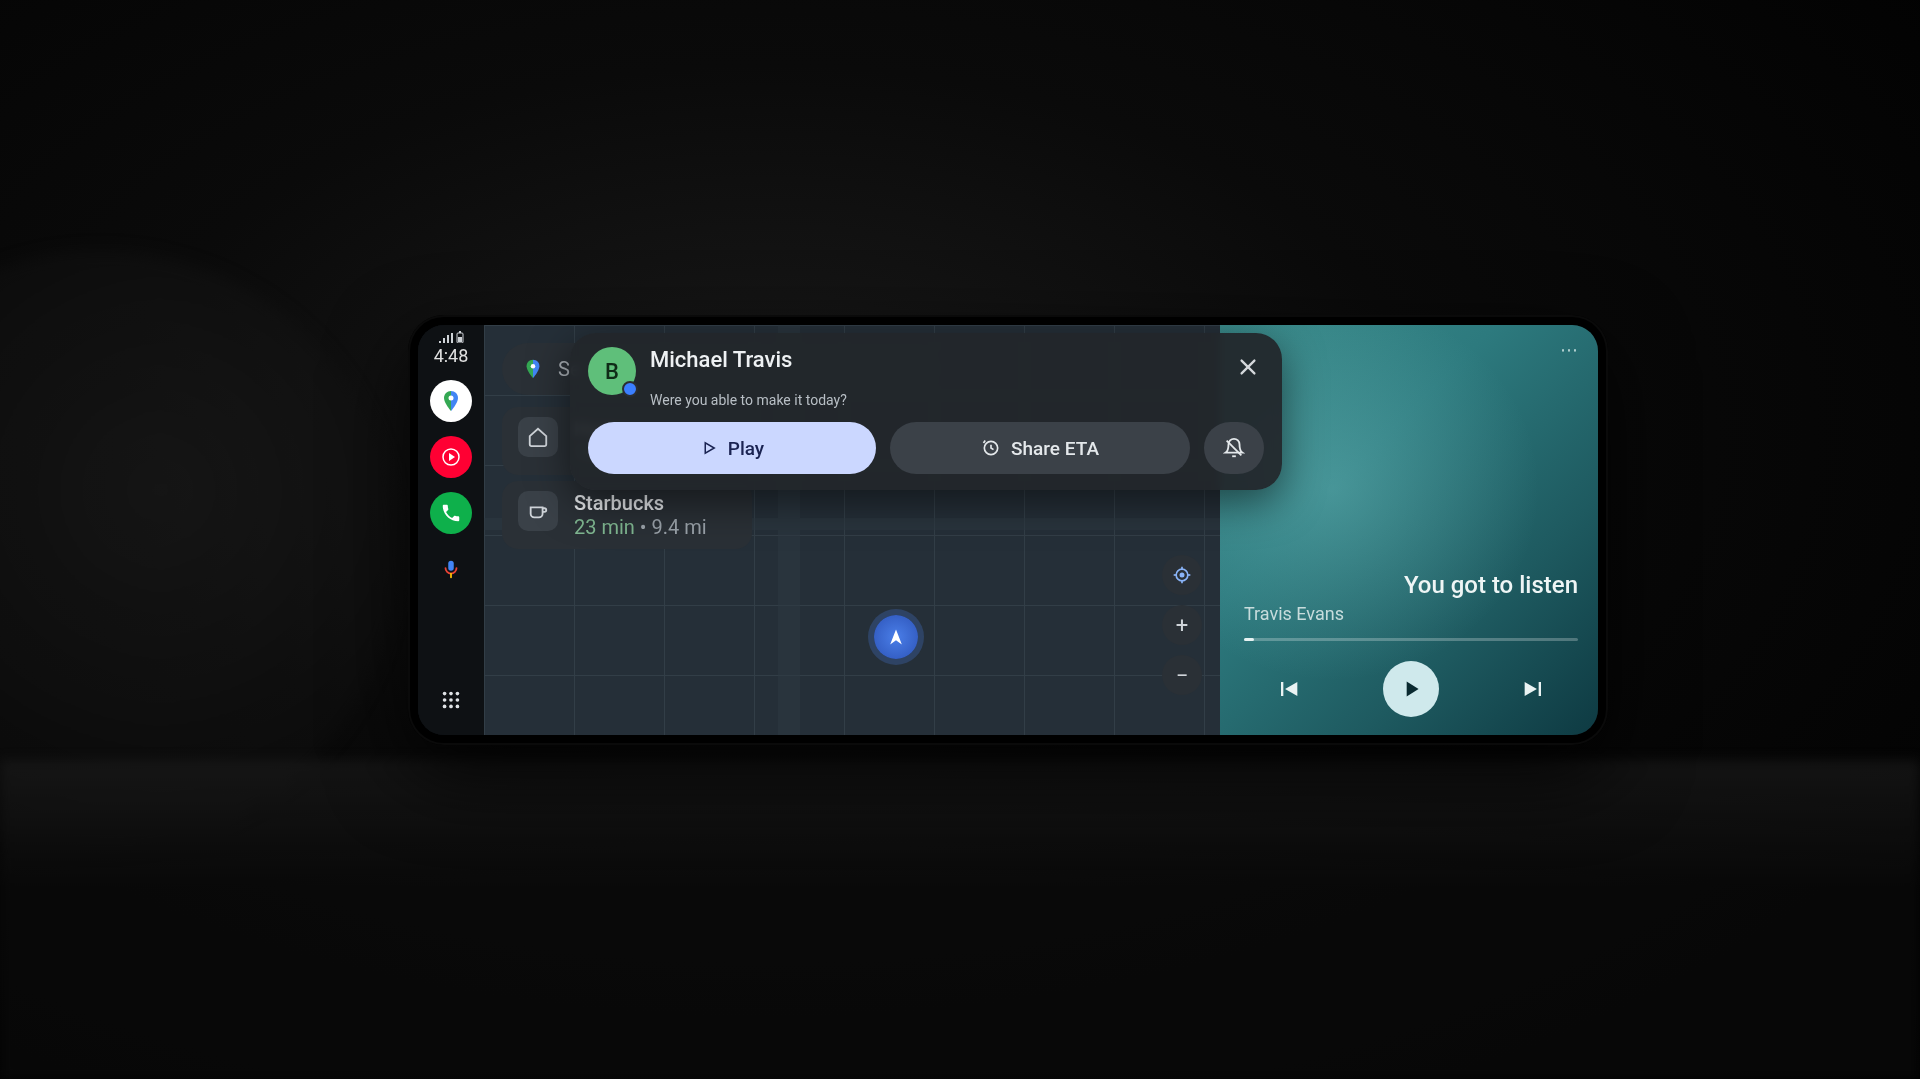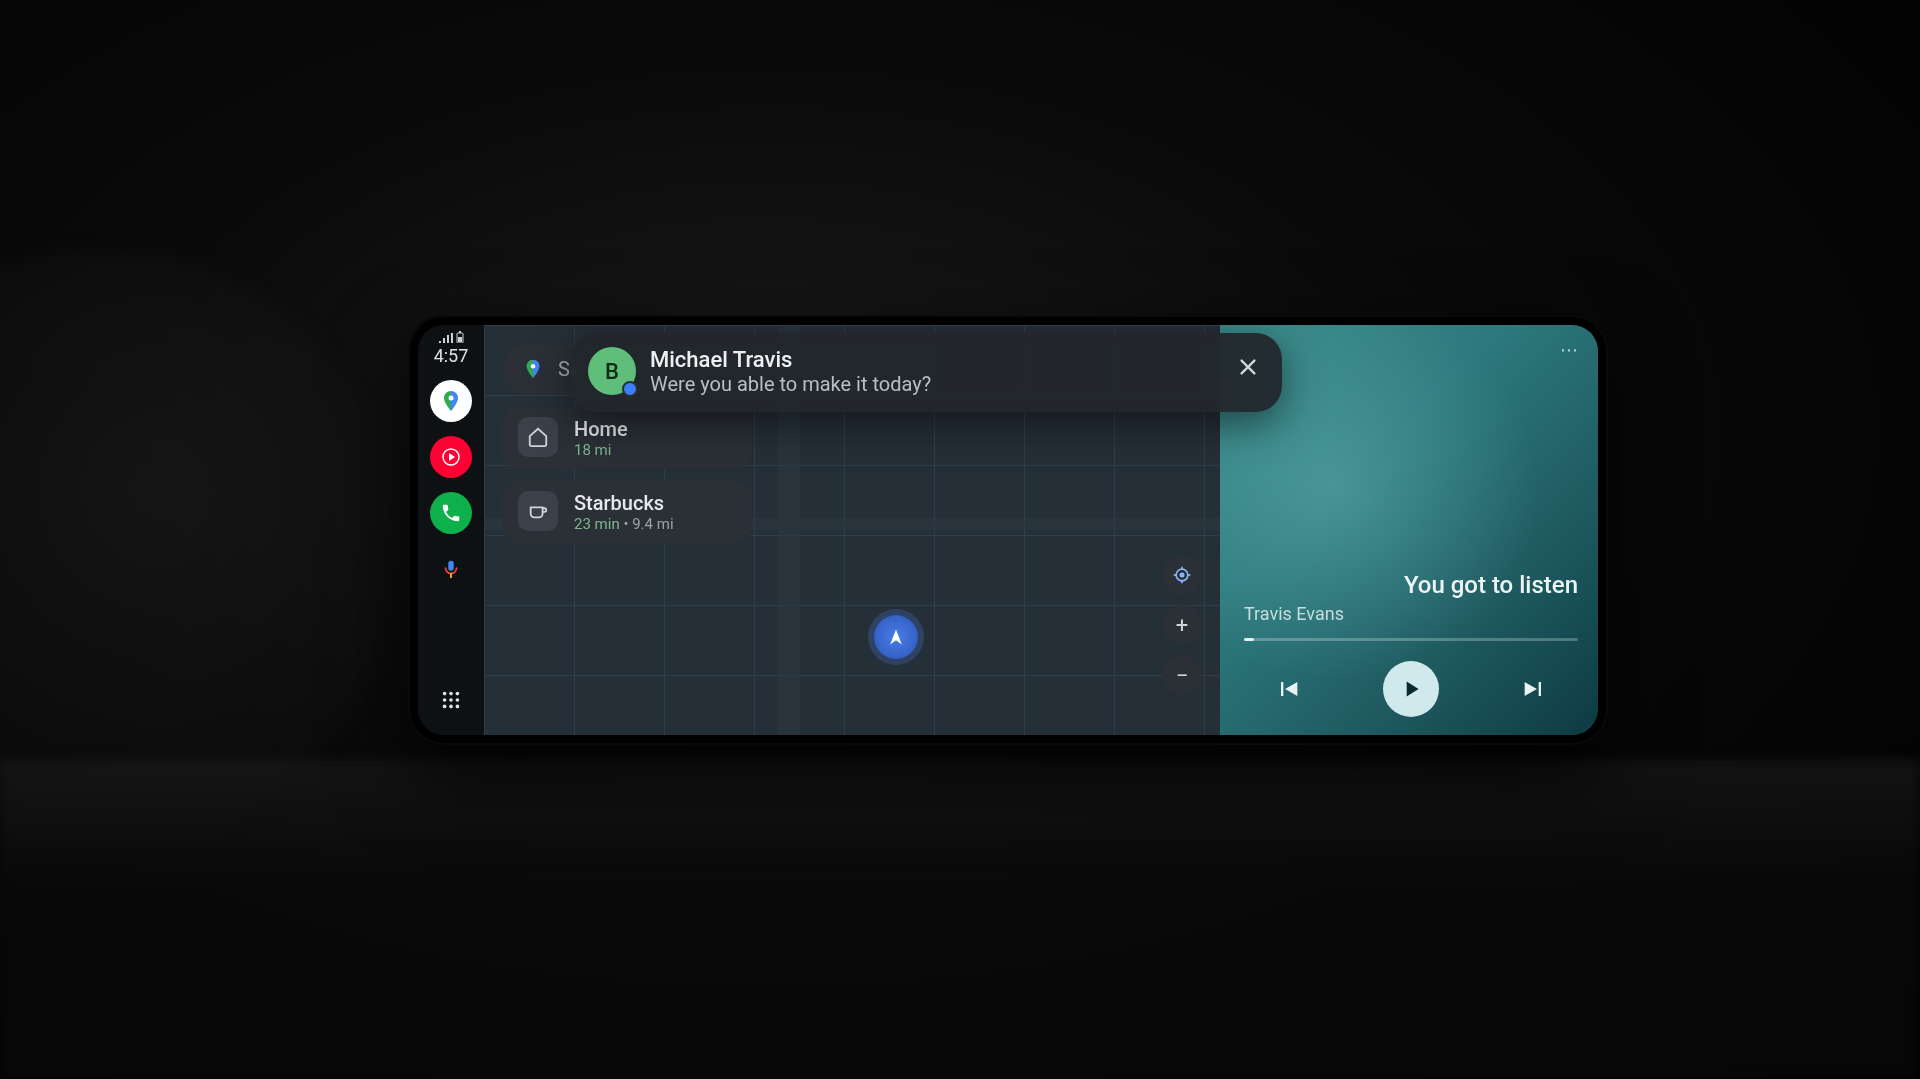--- a/index.html
+++ b/index.html
@@ -159,21 +159,21 @@
     height: 40px;
     border-radius: 10px;
     background: #3a4148;
     display:flex;
     align-items:center;
     justify-content:center;
     color:#cfd4d9;
   }
   .dest-text { display:flex; flex-direction:column; }
   .dest-title { color:#e6e9ec; font-size:20px; font-weight:500; }
-  .dest-sub { font-size:15px; }
+  .dest-sub { font-size:20px; }
   .eta { color:#7fb690; }
   .sub-dim { color:#9aa2a9; }
   .loc-puck {
     position:absolute;
     left: 390px;
     top: 290px;
     width: 44px;
     height: 44px;
     border-radius:50%;
     background: radial-gradient(circle, #4a7ee8 0%, #3560c6 70%);
@@ -280,21 +280,21 @@
     position:relative;
     flex-shrink:0;
   }
   .avatar-dot {
     position:absolute; right:-2px; bottom:-2px;
     width:16px;height:16px;border-radius:50%;
     background:#3b7fff; border:2px solid #2a2e32;
   }
   .notif-text { flex:1; }
   .notif-name { color:#eef1f3; font-size:22px; font-weight:500; }
-  .notif-msg { color:#b8bfc5; font-size:20px; margin-top:0; }
+  .notif-msg { color:#b8bfc5; font-size:14px; margin-top:20px; }
   .notif-close {
     color:#d4d8db; cursor:pointer;
     width:32px;height:32px;
     display:flex;align-items:center;justify-content:center;
     margin-top:4px;
   }
   .notif-actions {
     display:flex; gap:14px; margin-top:14px;
   }
   .pill {
@@ -324,21 +324,21 @@
         <div class="status-icons">
           <svg width="14" height="10" viewBox="0 0 14 10">
               <path fill="#cfd3d7" d="M0 8h2v2H0zM4 5h2v5H4zM8 2h2v8H8zM12 0h2v10h-2z"></path>
             </svg>
           <svg width="8" height="12" viewBox="0 0 8 12">
               <rect x="1" y="2" width="6" height="10" rx="1" fill="none" stroke="#cfd3d7" stroke-width="1"></rect>
               <rect x="3" y="0" width="2" height="2" fill="#cfd3d7"></rect>
               <rect x="2" y="6" width="4" height="5" fill="#cfd3d7"></rect>
             </svg>
         </div>
-        <div class="clock">4:57</div>
+        <div class="clock">4:48</div>
       </div>
 
       <div class="app-icon maps-icon">
         <svg width="24" height="24" viewBox="0 0 24 24">
             <path fill="#34a853" d="M12 2C8 2 5 5 5 9c0 5 7 13 7 13z"></path>
             <path fill="#4285f4" d="M12 2c4 0 7 3 7 7 0 5-7 13-7 13z"></path>
             <circle cx="12" cy="9" r="2.5" fill="#fff"></circle>
           </svg>
       </div>
       <div class="app-icon yt-icon">
@@ -472,16 +472,39 @@
           <div class="notif-name">Michael Travis</div>
           <div class="notif-msg">Were you able to make it today?</div>
         </div>
         <div class="notif-close">
           <svg width="22" height="22" viewBox="0 0 24 24" fill="none" stroke="currentColor" stroke-width="2.5" stroke-linecap="round">
               <line x1="5" y1="5" x2="19" y2="19"></line>
               <line x1="19" y1="5" x2="5" y2="19"></line>
             </svg>
         </div>
       </div>
+      <div class="notif-actions">
+        <div class="pill pill-primary">
+          <svg width="18" height="18" viewBox="0 0 24 24" fill="none" stroke="currentColor" stroke-width="2">
+              <path d="M7 5v14l12-7z"></path>
+            </svg>
+          <span>Play</span>
+        </div>
+        <div class="pill pill-secondary">
+          <svg width="20" height="20" viewBox="0 0 24 24" fill="none" stroke="currentColor" stroke-width="2">
+              <circle cx="12" cy="12" r="8"></circle>
+              <path d="M12 8v4l3 2"></path>
+              <path d="M3 6l2-3"></path>
+            </svg>
+          <span>Share ETA</span>
+        </div>
+        <div class="pill pill-icon-only">
+          <svg width="22" height="22" viewBox="0 0 24 24" fill="none" stroke="currentColor" stroke-width="2">
+              <path d="M18 8a6 6 0 0 0-12 0c0 7-3 9-3 9h18s-3-2-3-9"></path>
+              <path d="M10 21h4"></path>
+              <line x1="4" y1="4" x2="20" y2="20"></line>
+            </svg>
+        </div>
+      </div>
     </div>
 
   </div>
 </div>
 
 </body></html>

